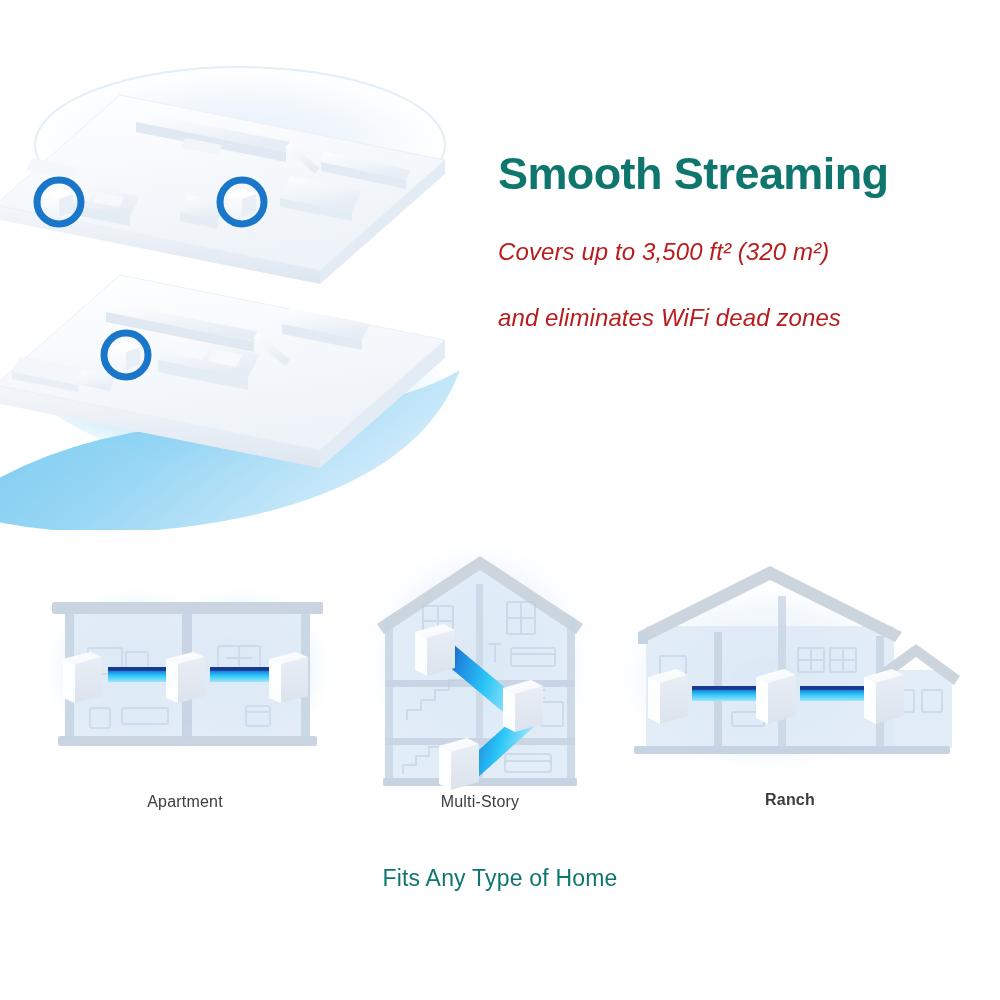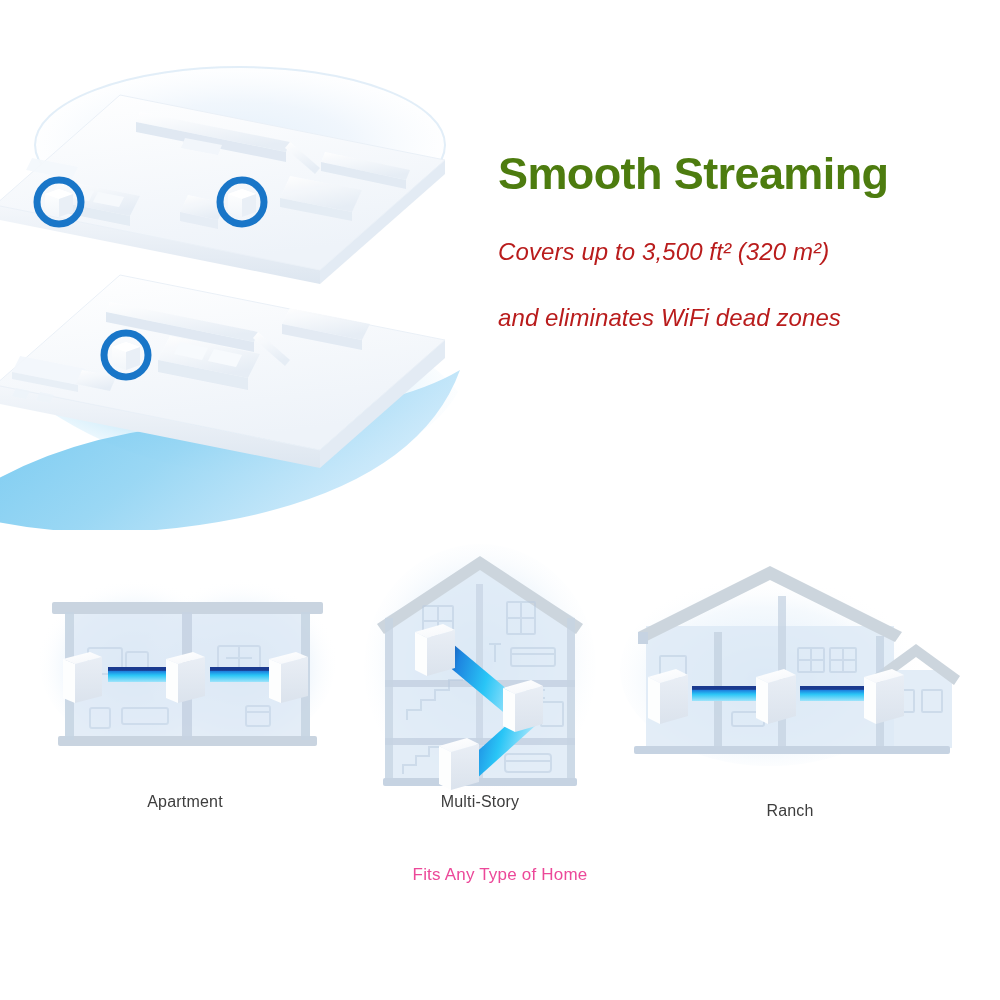--- a/index.html
+++ b/index.html
@@ -16,21 +16,21 @@
   .hero{position:absolute;left:0;top:0;width:1000px;height:540px;}
 
   .floorplan-art{position:absolute;left:-10px;top:40px;width:500px;height:490px;}
   .floorplan-art svg{display:block;width:100%;height:100%;}
 
   .hero-copy{position:absolute;left:498px;top:148px;width:470px;}
   .headline{
     margin:0;
     font-size:45px;line-height:1.16;
     font-weight:bold;letter-spacing:-0.6px;
-    color:#4d7c0f;
+    color:#0f766e;
     font-family:"Liberation Sans","DejaVu Sans",sans-serif;
   }
   .headline .l2{display:block;}
   .subcopy{
     margin:34px 0 0 0;
     font-size:24px;line-height:1.47;
     color:#b91c1c;font-weight:normal;letter-spacing:0.1px;font-style:italic;
   }
   .subcopy .s2{display:block;margin-top:31px;}
 
@@ -45,25 +45,25 @@
   .home-cell svg{display:block;width:100%;height:100%;}
 
   .home-label{
     position:absolute;
     font-size:16px;color:#3d3d3d;letter-spacing:0.2px;
     text-align:center;white-space:nowrap;
     font-family:"Liberation Sans","DejaVu Sans",sans-serif;
   }
   .home-label.apartment{left:0;top:253px;width:370px;}
   .home-label.multistory{left:305px;top:253px;width:350px;}
-  .home-label.ranch{left:615px;top:262px;width:350px;}
+  .home-label.ranch{left:615px;top:251px;width:350px;font-weight:bold;}
 
   .footer-caption{
     position:absolute;left:0;top:325px;width:1000px;
-    text-align:center;font-size:17px;color:#ec4899;letter-spacing:0.2px;
+    text-align:center;font-size:23px;color:#0f766e;letter-spacing:0.2px;
   }
 </style>
 </head>
 <body>
 
 <div class="page">
 
   <div class="hero">
 
     <div class="floorplan-art">

